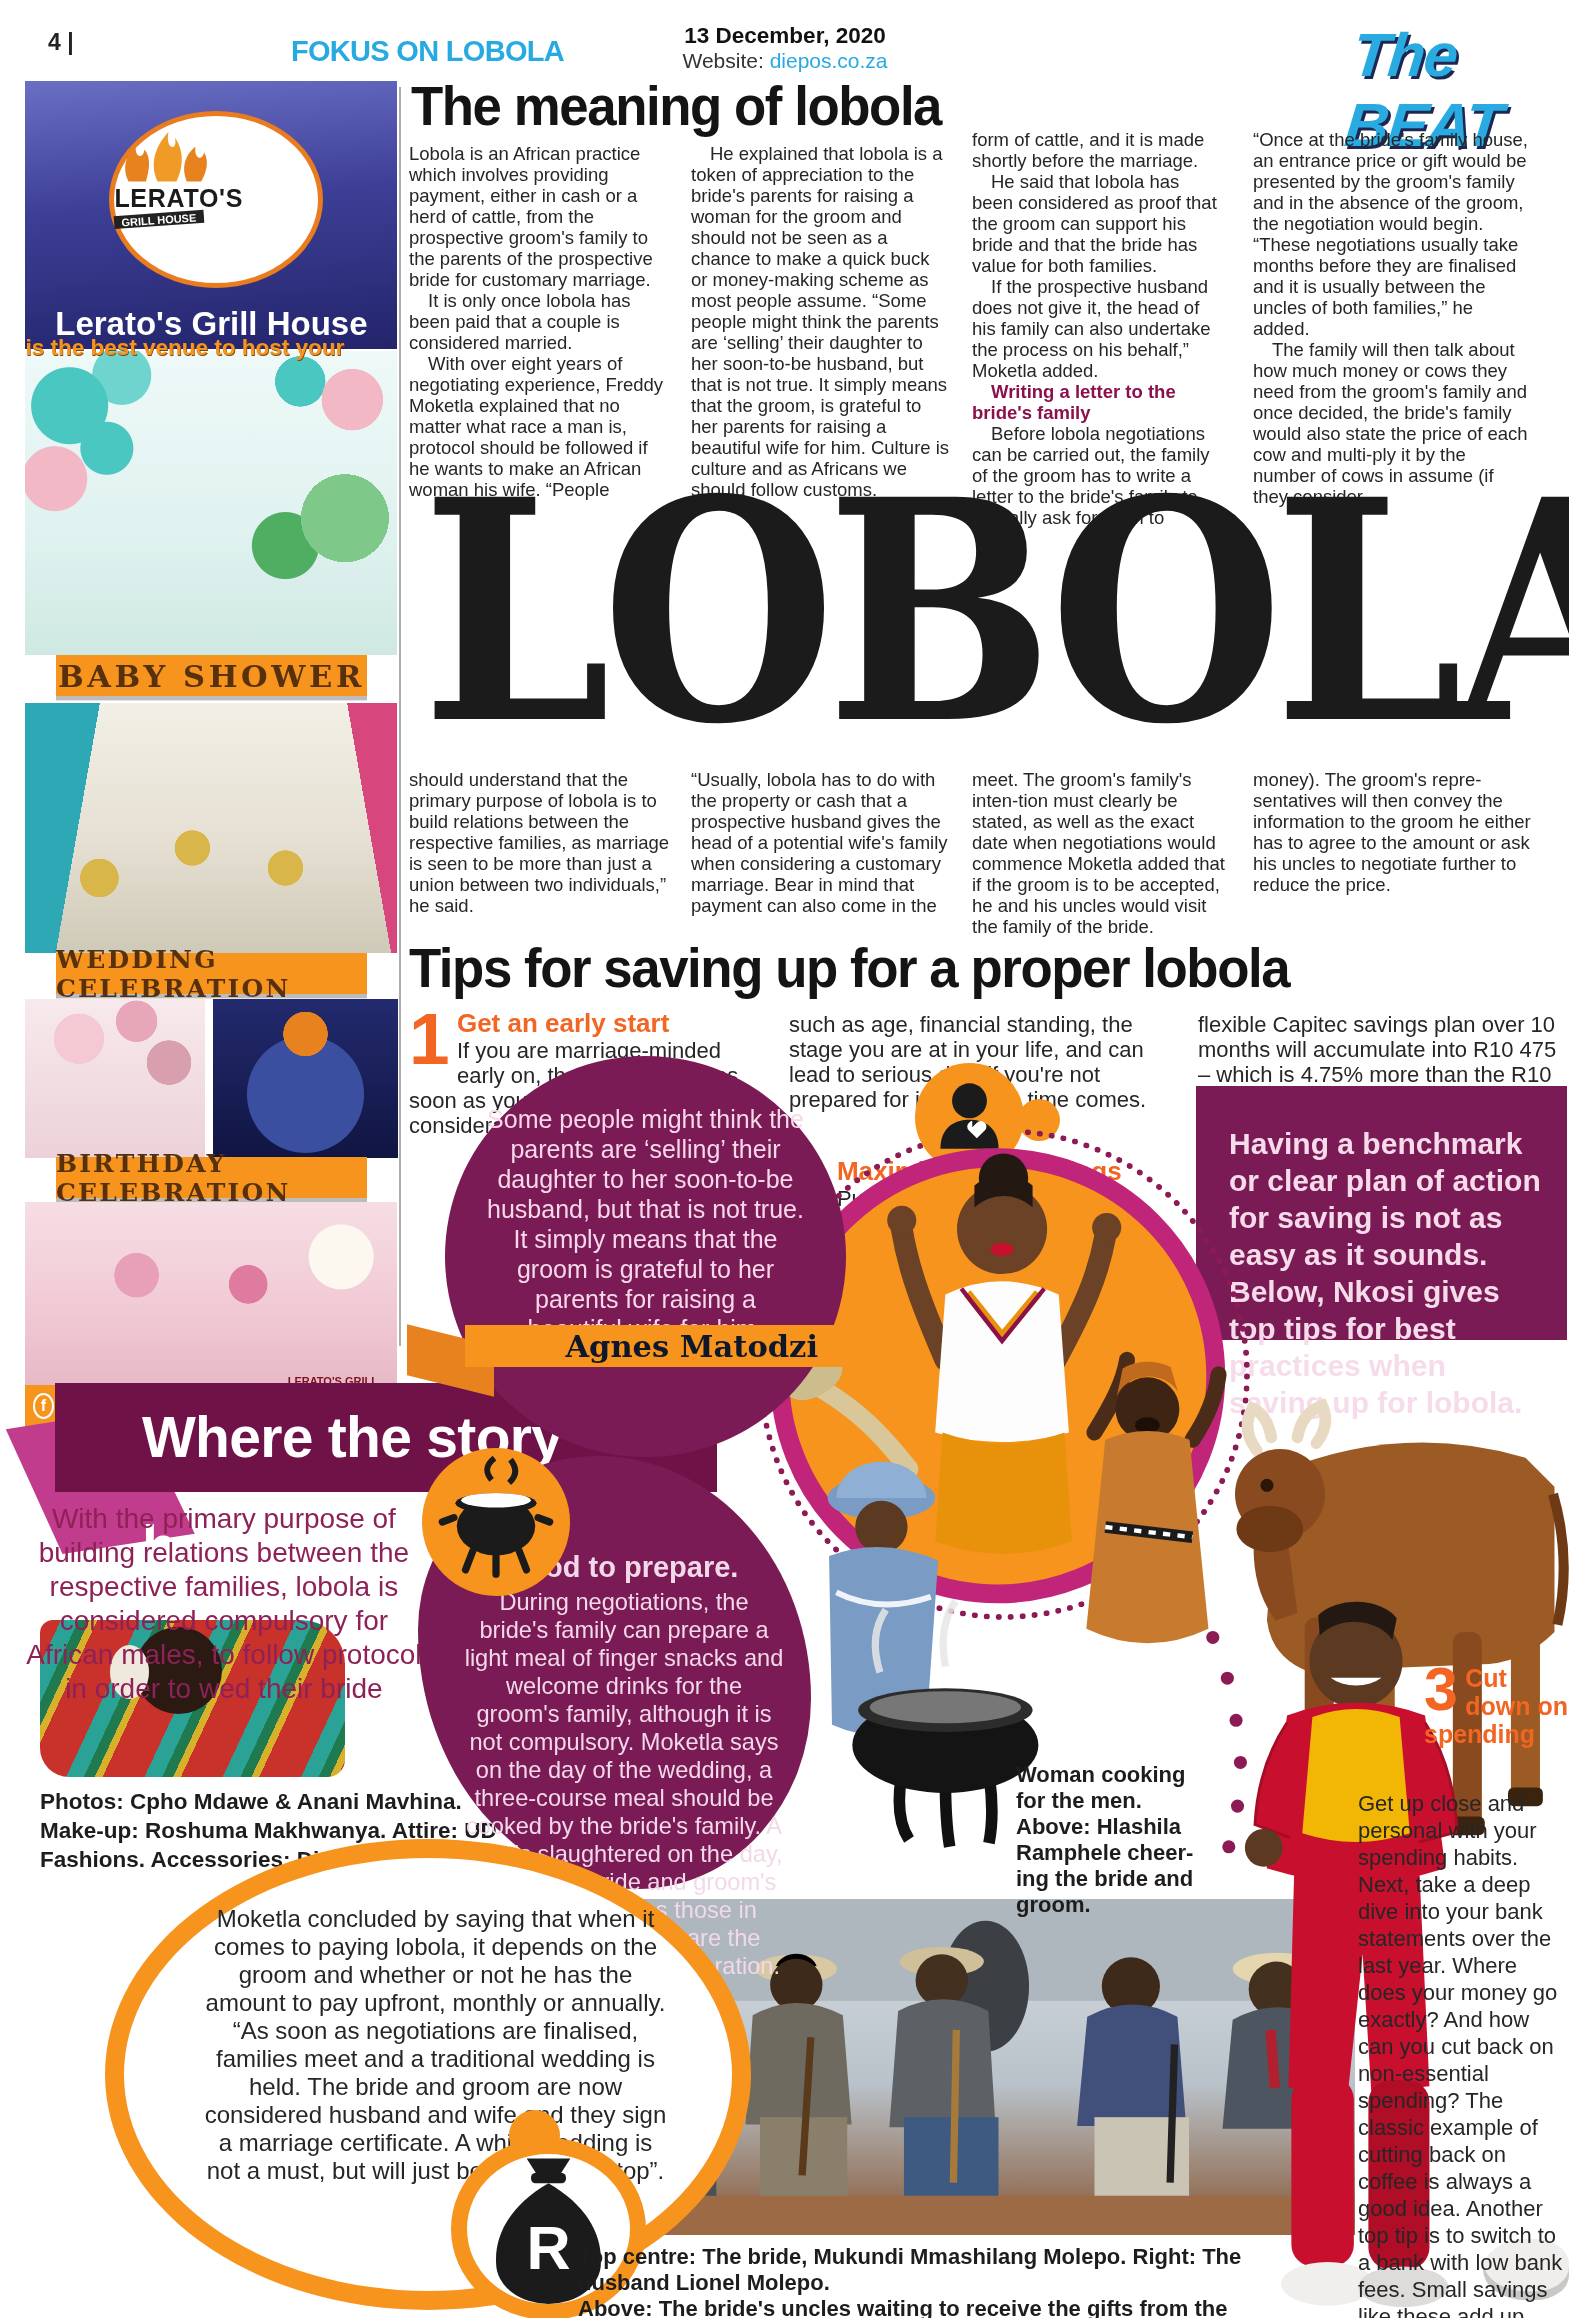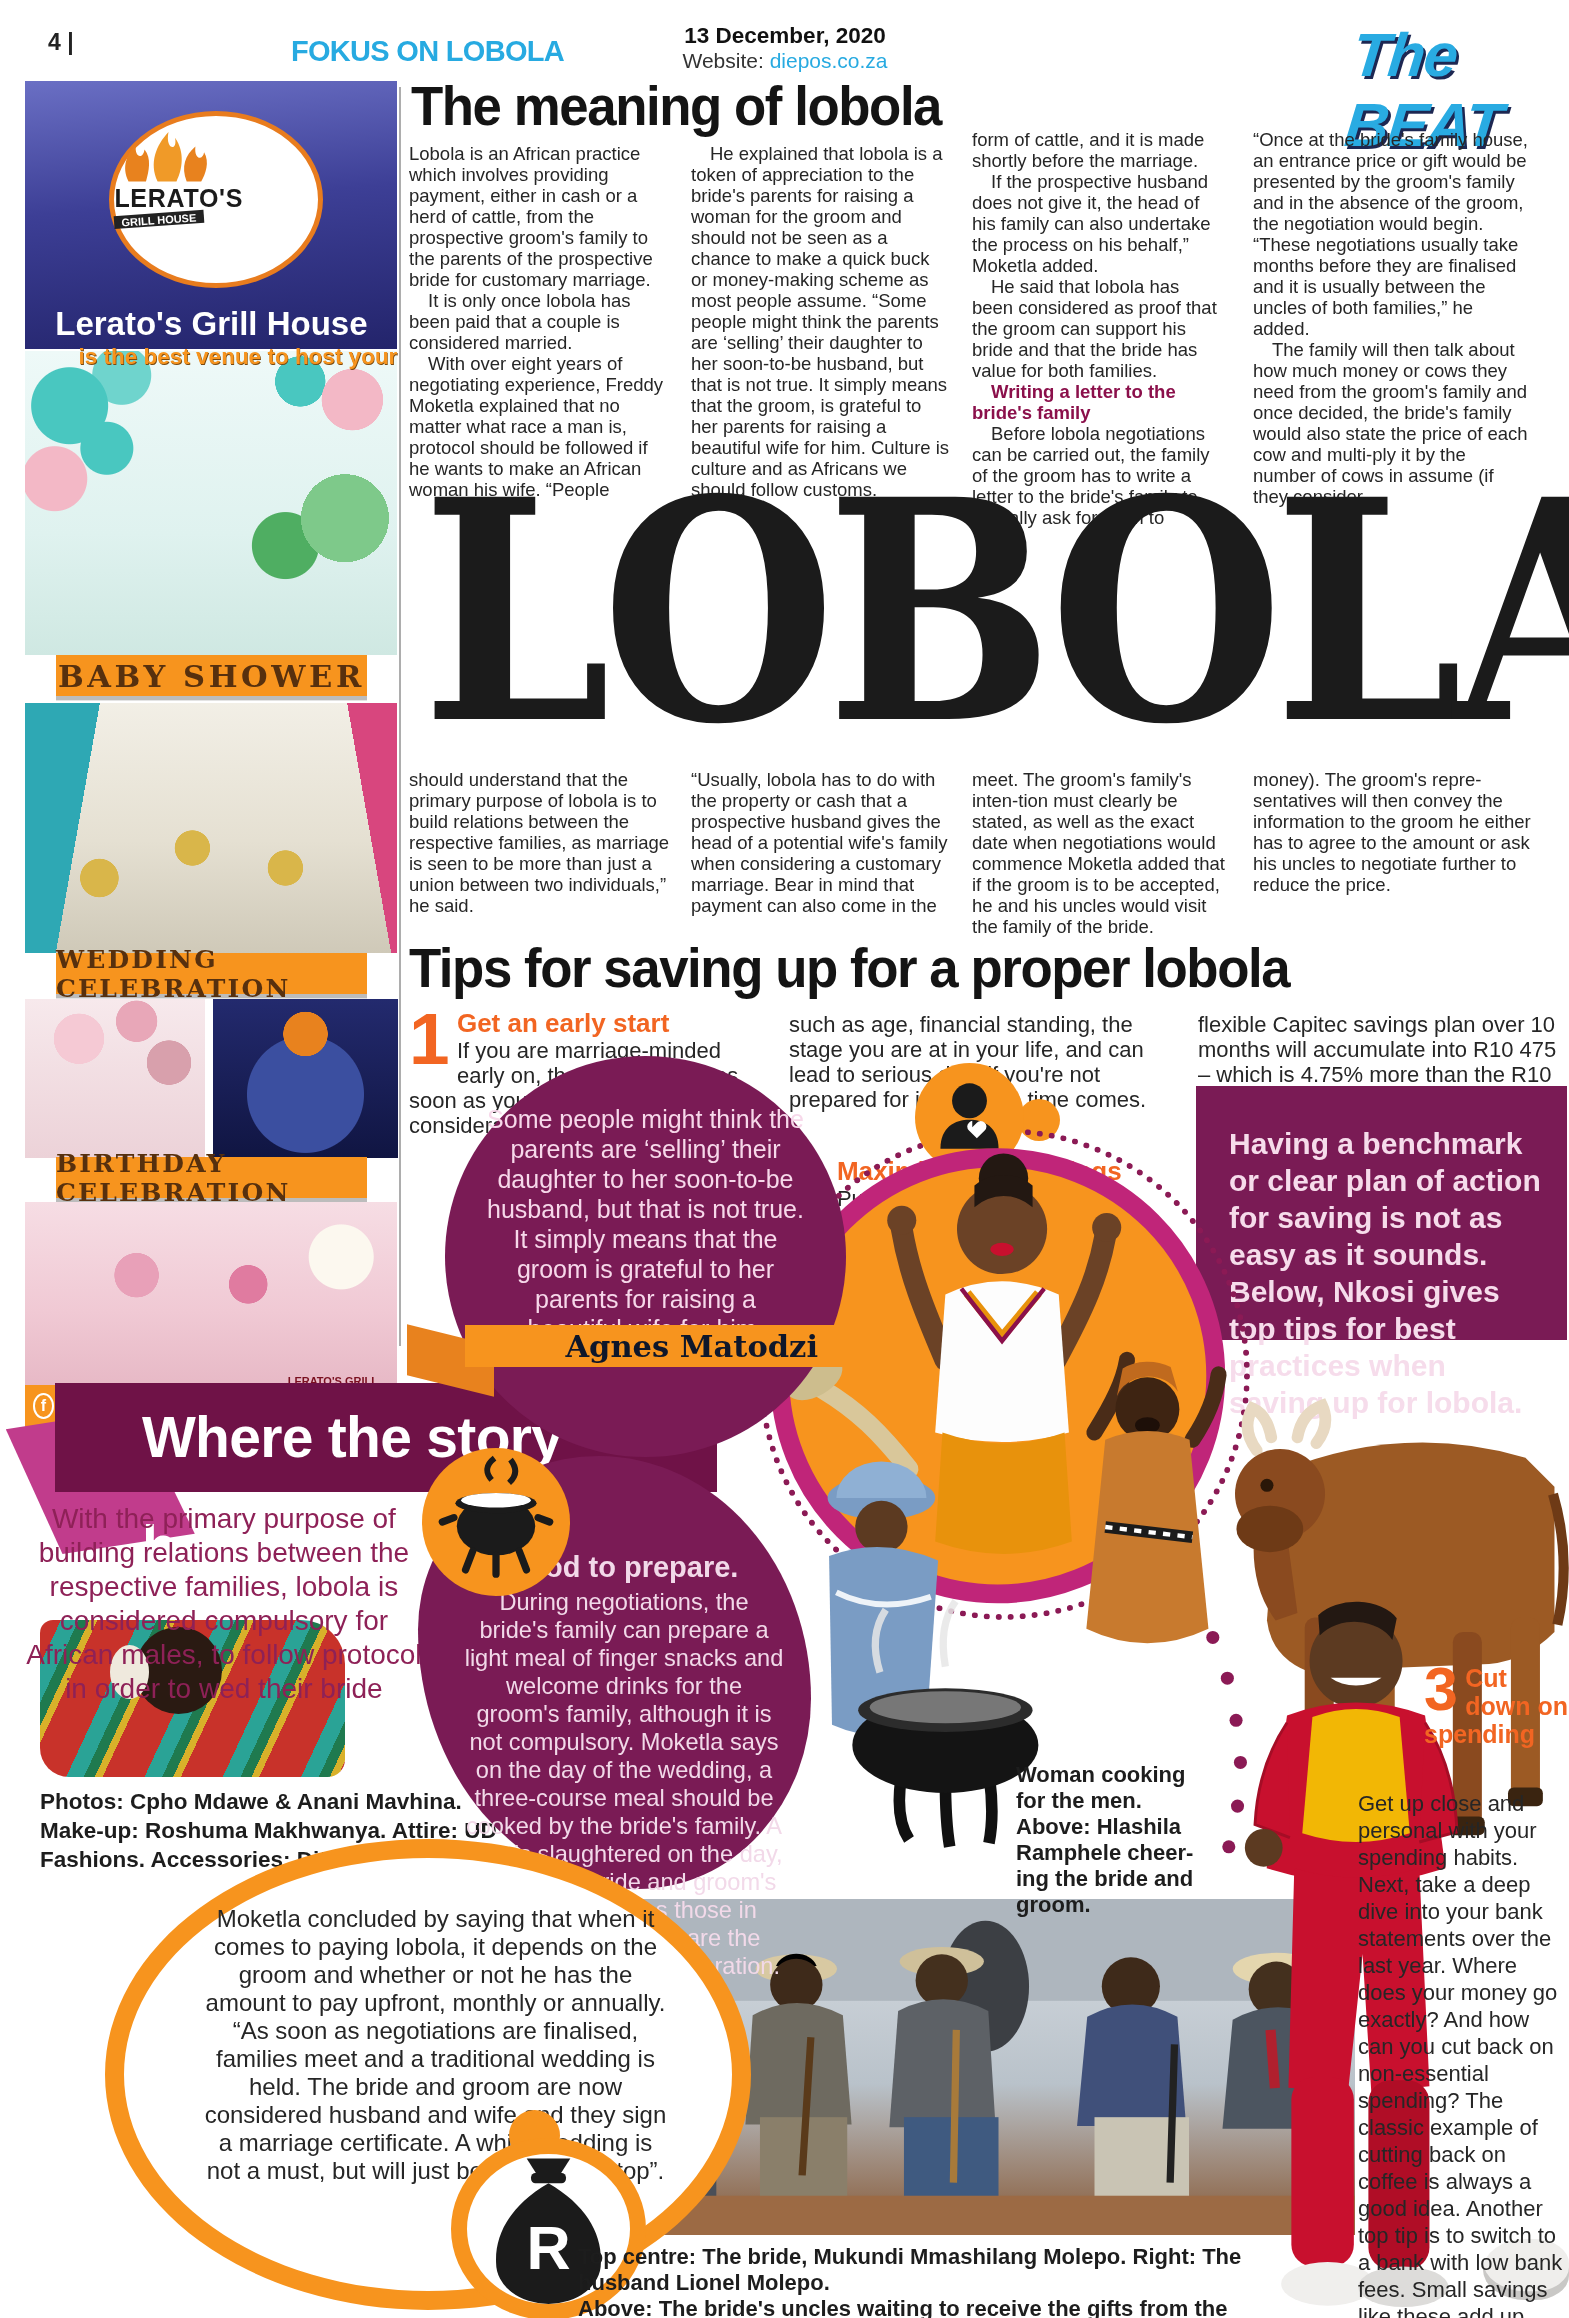--- a/index.html
+++ b/index.html
@@ -59,21 +59,21 @@
         <svg width="109" height="63" viewBox="0 0 150 86" style="margin-top:7.3px;">
           <path d="M20,80 C10,60 18,42 30,30 C28,48 40,50 42,36 C52,48 48,66 44,80 Z" fill="#E8821E"></path>
           <path d="M60,80 C48,55 58,30 75,12 C70,36 88,40 84,20 C98,40 94,64 86,80 Z" fill="#F09A28"></path>
           <path d="M100,80 C92,60 98,44 112,32 C110,50 122,52 124,40 C132,54 126,70 120,80 Z" fill="#E8821E"></path>
         </svg>
         <div class="b" style="font-size:25px;color:#1b1b1b;letter-spacing:0.7px;margin-top:-4.4px;">LERATO'S</div>
         <div class="b" style="font-size:11px;color:#fff;background:#222;display:inline-block;padding:0.7px 7.3px;transform:rotate(-4deg);">GRILL HOUSE</div>
       </div>
       <div class="abs b" style="left:0;right:0;bottom:5.8px;text-align:center;font-size:33px;color:#fff;">Lerato's Grill House</div>
     </div>
-    <div class="abs b" style="top:263px;left:0;right:0;text-align:right;font-size:22.5px;color:#F7941E;text-shadow:0.7px 0.7px 0 #7a4a10;z-index:2;">is the best venue to host your</div>
+    <div class="abs b" style="top:254px;left:0;right:0;text-align:left;font-size:22.5px;color:#F7941E;text-shadow:0.7px 0.7px 0 #7a4a10;z-index:2;">is the best venue to host your</div>
 
     <div class="photo" style="top:270px;height:304px;background:
         radial-gradient(circle at 12% 18%,#49c7c0 0 38px,transparent 39px),
         radial-gradient(circle at 26% 8%,#6fd4cd 0 29px,transparent 30px),
         radial-gradient(circle at 8% 42%,#f3b8c6 0 32px,transparent 33px),
         radial-gradient(circle at 22% 32%,#49c7c0 0 26px,transparent 27px),
         radial-gradient(circle at 88% 16%,#f3b8c6 0 30.5px,transparent 31px),
         radial-gradient(circle at 74% 10%,#49c7c0 0 25px,transparent 25.4px),
         radial-gradient(circle at 86% 55%,#7ec98a 0 44px,transparent 44px),
         radial-gradient(circle at 70% 64%,#4fae62 0 33px,transparent 34px),
@@ -126,22 +126,22 @@
   <div class="acol" style="left:409px;top:143px;">
     <p>Lobola is an African practice which involves providing payment, either in cash or a herd of cattle, from the prospective groom's family to the parents of the prospective bride for customary marriage.</p>
     <p class="ind">It is only once lobola has been paid that a couple is considered married.</p>
     <p class="ind">With over eight years of negotiating experience, Freddy Moketla explained that no matter what race a man is, protocol should be followed if he wants to make an African woman his wife. “People</p>
   </div>
   <div class="acol" style="left:691px;top:143px;width:260px;">
     <p class="ind">He explained that lobola is a token of appreciation to the bride's parents for raising a woman for the groom and should not be seen as a chance to make a quick buck or money-making scheme as most people assume. “Some people might think the parents are ‘selling’ their daughter to her soon-to-be husband, but that is not true. It simply means that the groom, is grateful to her parents for raising a beautiful wife for him. Culture is culture and as Africans we should follow customs.</p>
   </div>
   <div class="acol" style="left:972px;top:129px;width:253px;">
     <p>form of cattle, and it is made shortly before the marriage.</p>
+    <p class="ind">He said that lobola has been considered as proof that the groom can support his bride and that the bride has value for both families.</p>
     <p class="ind">If the prospective husband does not give it, the head of his family can also undertake the process on his behalf,” Moketla added.</p>
-    <p class="ind">He said that lobola has been considered as proof that the groom can support his bride and that the bride has value for both families.</p>
     <p class="subhead ind">Writing a letter to the bride's family</p>
     <p class="ind">Before lobola negotiations can be carried out, the family of the groom has to write a letter to the bride's family to formally ask for them to</p>
   </div>
   <div class="acol" style="left:1253px;top:129px;width:278px;">
     <p>“Once at the bride's family house, an entrance price or gift would be presented by the groom's family and in the absence of the groom, the negotiation would begin.  “These negotiations usually take months before they are finalised and it is usually between the uncles of both families,” he added.</p>
     <p class="ind">The family will then talk about how much money or cows they need from the groom's family and once decided, the bride's family would also state the price of each cow and multi-ply it by the number of cows in assume (if they consider</p>
   </div>
 
   <div class="abs bigword" style="left:422px;top:460px;">LOBOLA</div>
 

